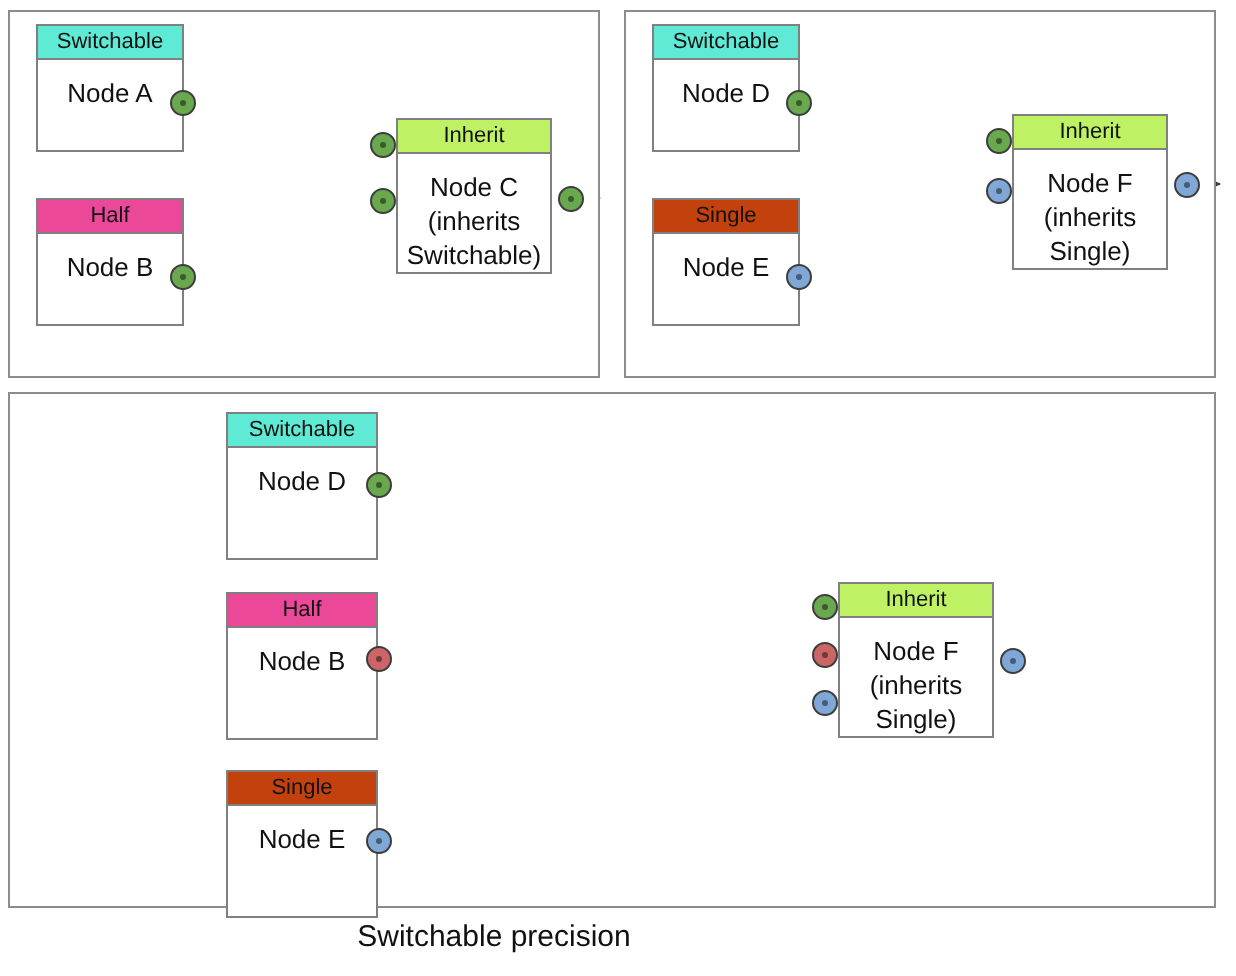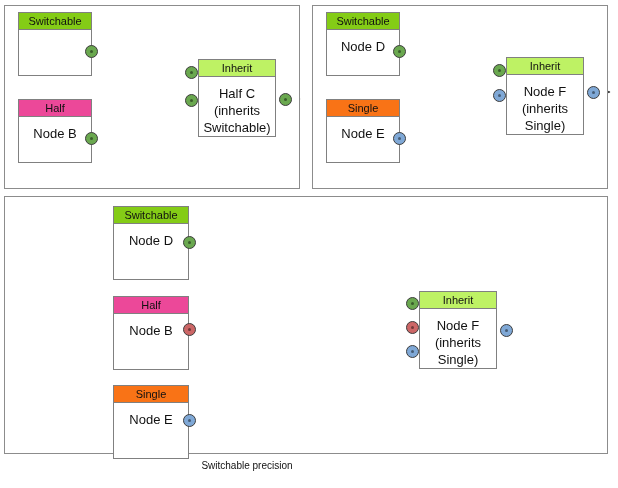--- a/index.html
+++ b/index.html
@@ -41,23 +41,23 @@
     box-sizing: border-box;
     height: 17px;
     line-height: 16px;
     text-align: center;
     font-size: 11px;
     color: #111111;
     border-bottom: 1px solid #808080;
     overflow: hidden;
     white-space: nowrap;
   }
-  .hdr.green  { background: #84cc16; }
+  .hdr.green  { background: #5eead4; }
   .hdr.red    { background: #ec4899; }
-  .hdr.blue   { background: #f97316; }
+  .hdr.blue   { background: #c2410c; }
   .hdr.grey   { background: #bef264; }
 
   .node .body {
     box-sizing: border-box;
     text-align: center;
     font-size: 13px;
     color: #111111;
     padding-top: 8px;
     line-height: 17px;
     white-space: pre-line;
@@ -96,21 +96,21 @@
     height: 488px;
     pointer-events: none;
   }
 
   .caption {
     position: absolute;
     left: 0;
     top: 460px;
     width: 494px;
     text-align: center;
-    font-size: 10px;
+    font-size: 15px;
     color: #111111;
   }
 </style>
 </head>
 <body>
 
 <div id="stage">
 
   <svg id="edges" viewBox="0 0 618 488">
     <defs>
@@ -129,32 +129,33 @@
 
     <line x1="196" y1="243" x2="408" y2="303" stroke="#3d3d3d" stroke-width="1" marker-end="url(#arrow)"></line>
     <line x1="196" y1="330" x2="408" y2="327" stroke="#3d3d3d" stroke-width="1" marker-end="url(#arrow)"></line>
     <line x1="196" y1="421" x2="408" y2="355" stroke="#3d3d3d" stroke-width="1" marker-end="url(#arrow)"></line>
   </svg>
 
   <div class="panel" id="panel-a"></div>
 
   <div class="node" style="left:18px; top:12px; width:74px; height:64px;">
     <div class="hdr green">Switchable</div>
+    <div class="body">Node A</div>
   </div>
   <div class="pin green" style="left:85px; top:45px;"></div>
 
   <div class="node" style="left:18px; top:99px; width:74px; height:64px;">
     <div class="hdr red">Half</div>
     <div class="body">Node B</div>
   </div>
   <div class="pin green" style="left:85px; top:132px;"></div>
 
   <div class="node" style="left:198px; top:59px; width:78px; height:78px;">
     <div class="hdr grey">Inherit</div>
-    <div class="body">Half C
+    <div class="body">Node C
 (inherits
 Switchable)</div>
   </div>
   <div class="pin green" style="left:185px; top:66px;"></div>
   <div class="pin green" style="left:185px; top:94px;"></div>
   <div class="pin green" style="left:279px; top:93px;"></div>
 
   <div class="panel" id="panel-b"></div>
 
   <div class="node" style="left:326px; top:12px; width:74px; height:64px;">

